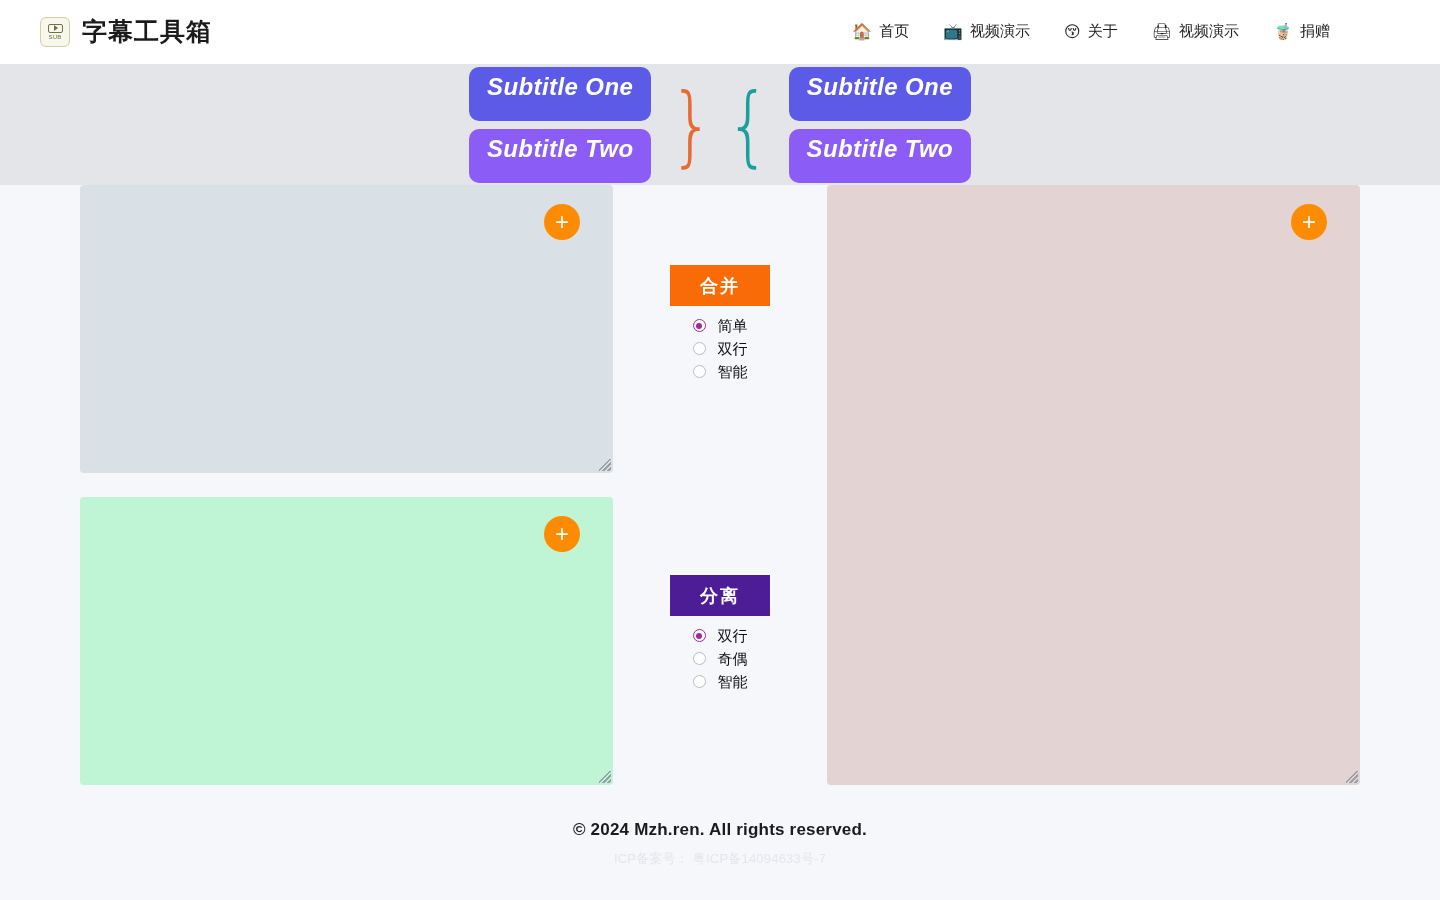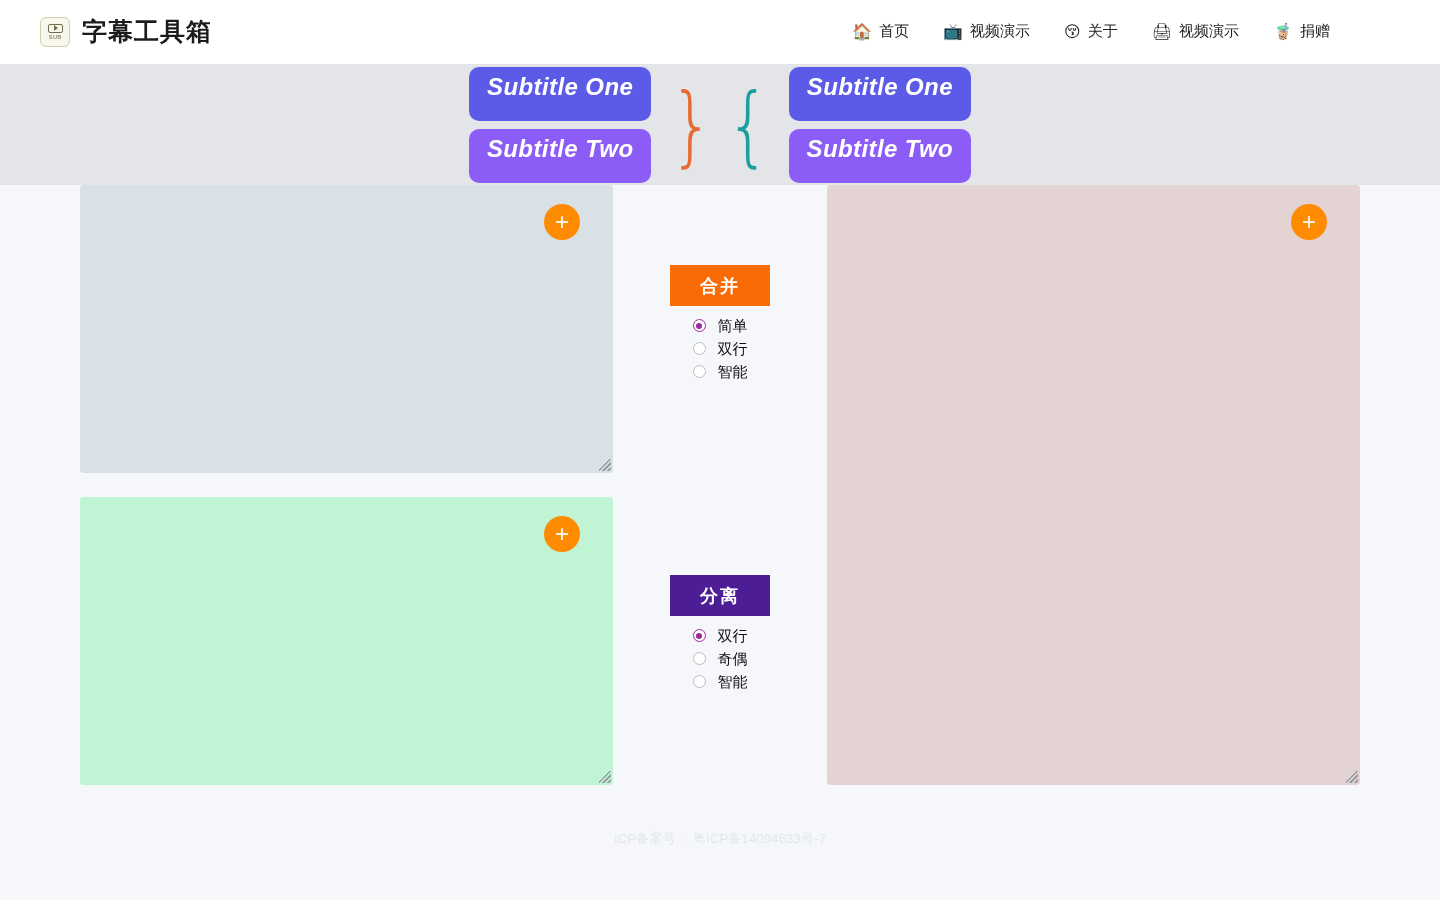--- a/index.html
+++ b/index.html
@@ -375,14 +375,15 @@
       <label class="radio-row">
         <span class="radio"></span>
         <span>智能</span>
       </label>
     </div>
   </div>
 
 </div>
 
 <div class="footer">
+  <div class="copyright">© 2024 Mzh.ren. All rights reserved.</div>
   <div class="icp">ICP备案号： 粤ICP备14094633号-7</div>
 </div>
 
 </body></html>

